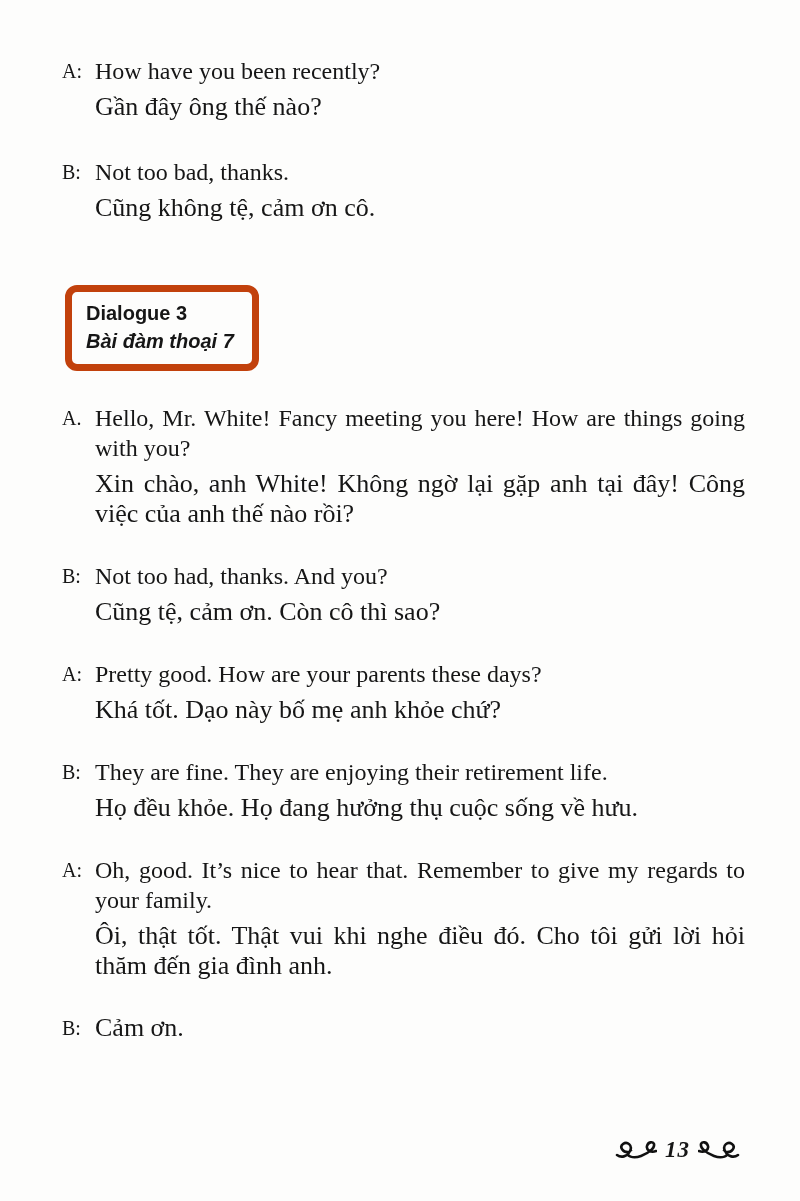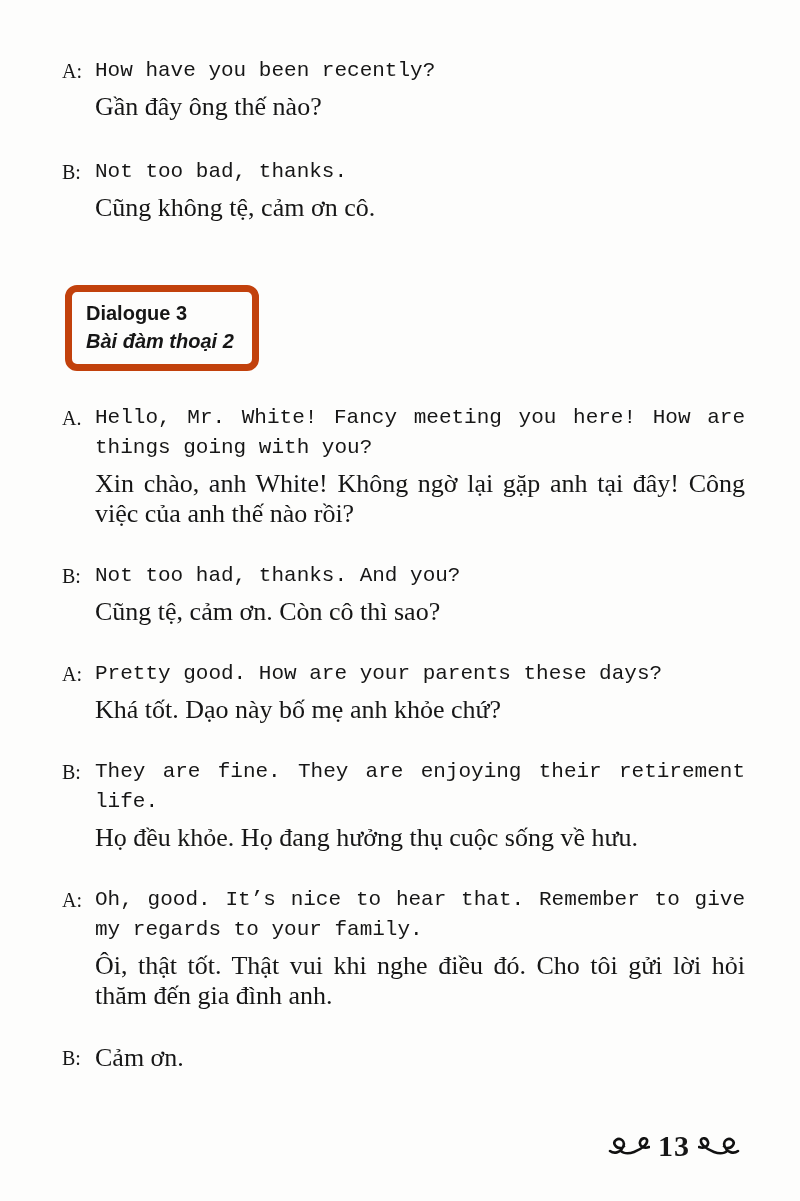--- a/index.html
+++ b/index.html
@@ -30,24 +30,23 @@
   }
   .spk {
     position: absolute;
     left: 0;
     top: 0;
     font-size: 20px;
     line-height: 30px;
   }
   .en {
     margin: 0;
-    font-size: 21px;
+    font-size: 24px;
     line-height: 30px;
     text-align: justify;
-    font-family: Liberation Mono, monospace;
   }
   .vi {
     margin: 6px 0 0 0;
     font-size: 26px;
     line-height: 30px;
     text-align: justify;
   }
   .top-section .utt { margin-bottom: 35px; }
 
   
@@ -76,22 +75,23 @@
   .footer {
     position: absolute;
     right: 60px;
     bottom: 38px;
     display: flex;
     align-items: center;
     gap: 8px;
   }
   .page-num {
     font-weight: bold;
-    font-size: 30px;
+    font-size: 23px;
     letter-spacing: 1px;
+    font-style: italic;
   }
   .flourish { display: block; }
 </style>
 </head>
 <body>
 
 <div class="page">
 
   <section class="top-section">
     <div class="utt">
@@ -101,21 +101,21 @@
     </div>
     <div class="utt">
       <span class="spk">B:</span>
       <p class="en">Not too bad, thanks.</p>
       <p class="vi">Cũng không tệ, cảm ơn cô.</p>
     </div>
   </section>
 
   <div class="dlg-box">
     <div class="title">Dialogue 3</div>
-    <div class="subtitle">Bài đàm thoại 2</div>
+    <div class="subtitle">Bài đàm thoại 7</div>
   </div>
 
   <section>
     <div class="utt">
       <span class="spk">A.</span>
       <p class="en">Hello, Mr. White! Fancy meeting you here! How are things going with you?</p>
       <p class="vi">Xin chào, anh White! Không ngờ lại gặp anh tại đây! Công việc của anh thế nào rồi?</p>
     </div>
     <div class="utt">
       <span class="spk">B:</span>

